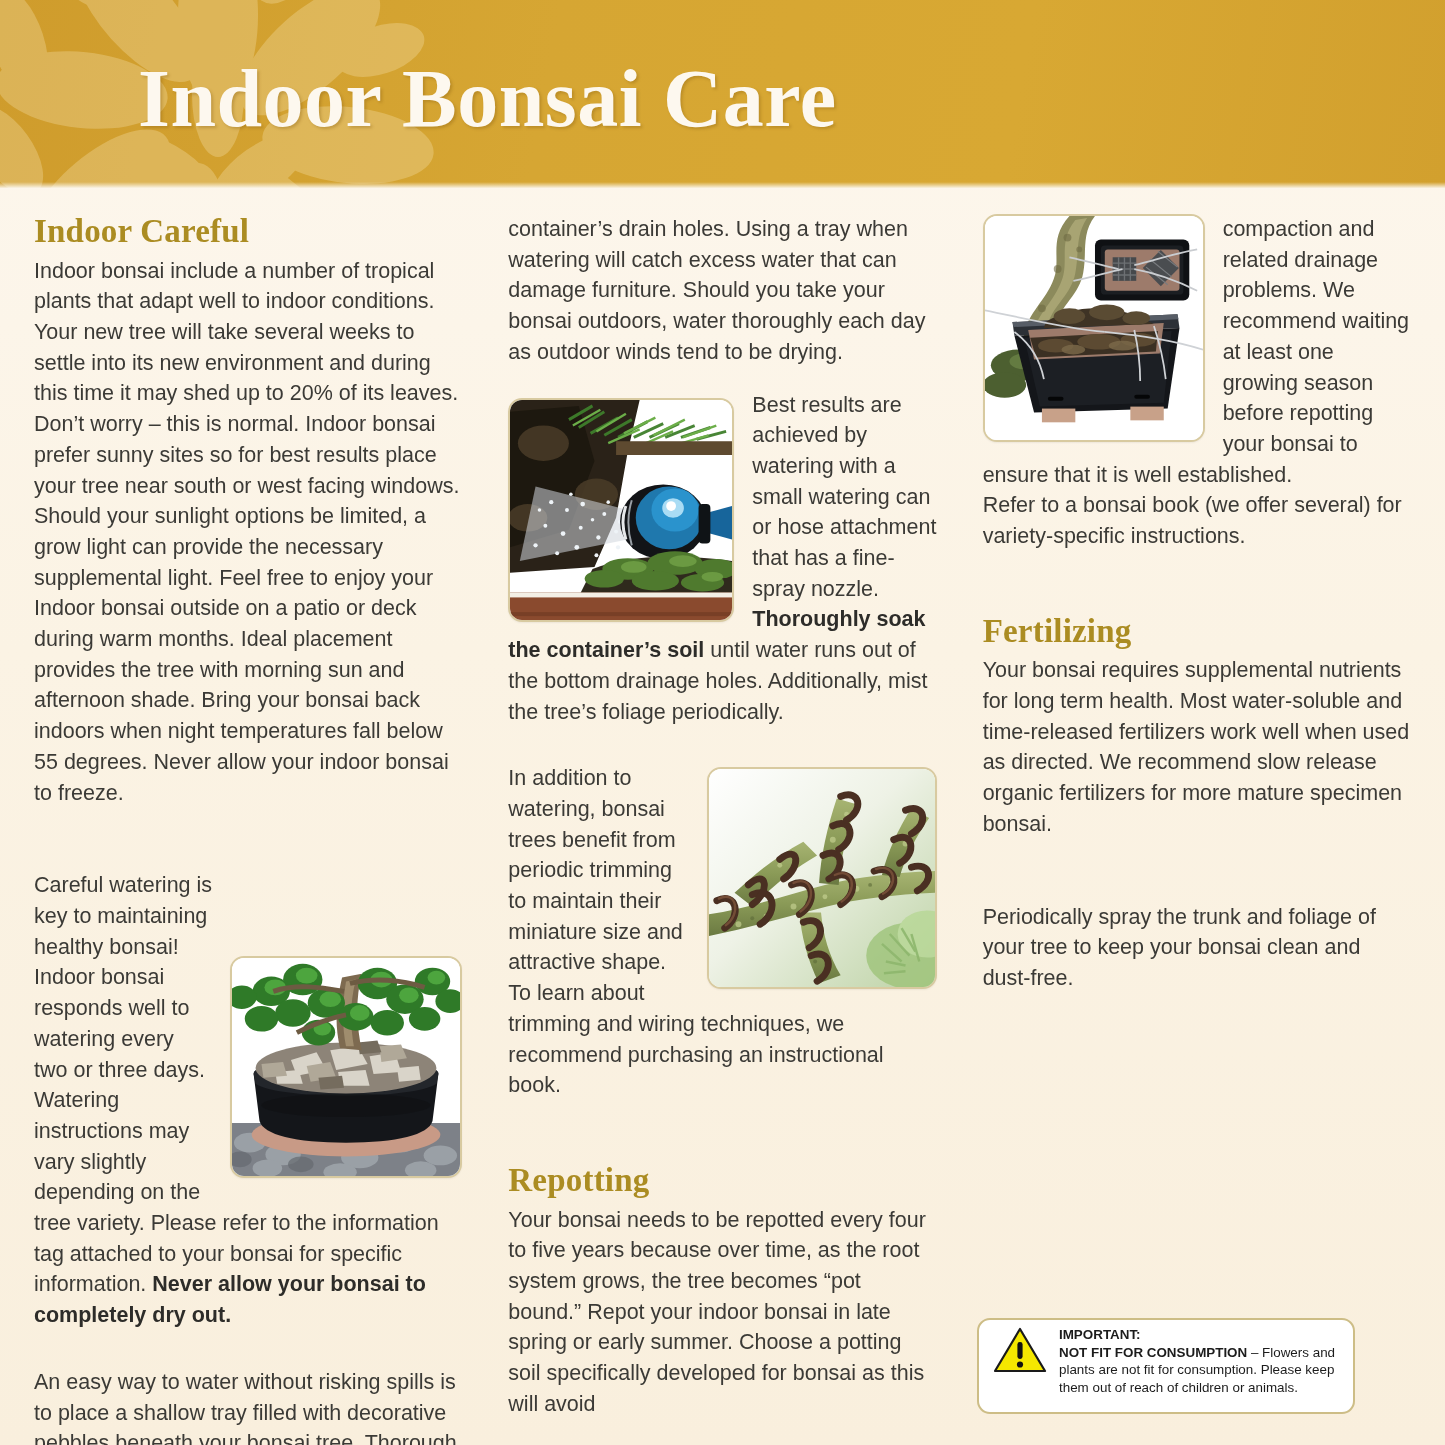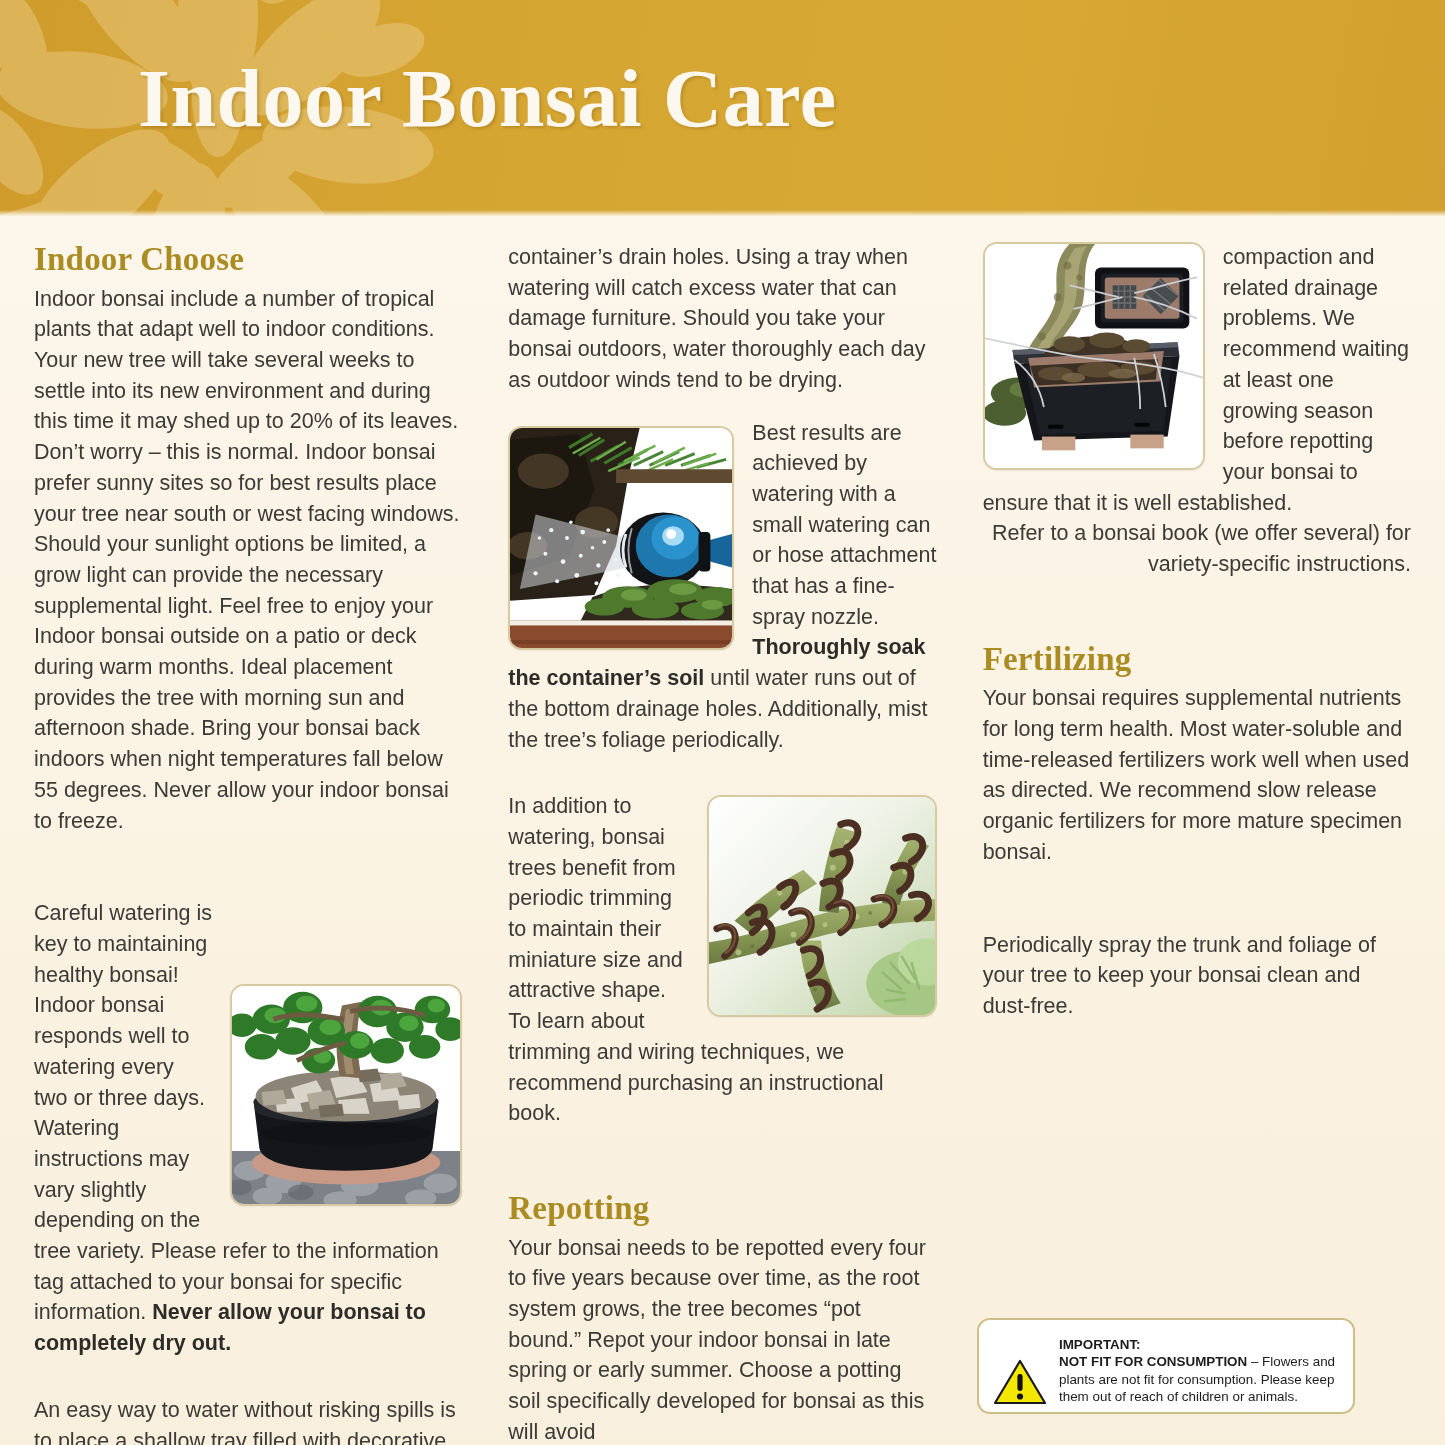--- a/index.html
+++ b/index.html
@@ -20,21 +20,21 @@
     width: 1445px;
     height: 1445px;
     background: linear-gradient(180deg, #fdf7ee 0%, #fbf3e4 45%, #f9efdd 100%);
     overflow: hidden;
   }
 
   
   .header {
     position: relative;
     width: 1445px;
-    height: 216px;
+    height: 188px;
     background: linear-gradient(100deg, #cf9c2c 0%, #d6a633 38%, #d8a833 70%, #d2a02e 100%);
     overflow: hidden;
   }
 
   .header-pattern {
     position: absolute;
     left: -40px;
     top: -80px;
     width: 520px;
     height: 420px;
@@ -138,21 +138,21 @@
   .warning-box {
     position: absolute;
     left: 977px;
     top: 1318px;
     width: 378px;
     height: 96px;
     background: #ffffff;
     border: 2px solid #cdbd86;
     border-radius: 13px;
     display: flex;
-    align-items: flex-end;
+    align-items: flex-start;
     padding: 6px 12px 6px 14px;
     gap: 12px;
   }
 
   .warn-triangle { flex: 0 0 auto; width: 54px; height: 48px; }
 
   .warn-text {
     font-family: "Liberation Sans", sans-serif;
     font-size: 13.4px;
     line-height: 17.6px;
@@ -196,21 +196,21 @@
     </div>
     <div class="header-title">Indoor Bonsai Care</div>
     <div class="header-edge"></div>
   </div>
 
   <div class="content">
     <div class="columns">
 
       <div class="col col-1">
 
-        <h2 class="section-head">Indoor Choose</h2>
+        <h2 class="section-head">Indoor Careful</h2>
         <p class="body">Indoor bonsai include a number of tropical plants that adapt well to indoor conditions. Your new tree will take several weeks to settle into its new environment and during this time it may shed up to 20% of its leaves. Don’t worry – this is normal. Indoor bonsai prefer sunny sites so for best results place your tree near south or west facing windows. Should your sunlight options be limited, a grow light can provide the necessary supplemental light. Feel free to enjoy your Indoor bonsai outside on a patio or deck during warm months. Ideal placement provides the tree with morning sun and afternoon shade. Bring your bonsai back indoors when night temperatures fall below 55 degrees. Never allow your indoor bonsai to freeze.</p>
 
         <div class="gap-lg"></div>
 
 
         <div class="clearfix">
           <div class="photo ph-right" style="width:232px;height:222px;margin-top:86px;">
             <svg viewBox="0 0 232 222" preserveAspectRatio="xMidYMid slice" xmlns="http://www.w3.org/2000/svg">
               <rect width="232" height="222" fill="#ffffff"></rect>
 
@@ -600,21 +600,21 @@
               <g fill="#000000" opacity="0.8">
                 <rect x="64" y="184" width="16" height="4" rx="2"></rect>
                 <rect x="152" y="182" width="16" height="4" rx="2"></rect>
               </g>
             </svg>
           </div>
 
           <p class="body">compaction and related drainage problems. We recommend waiting at least one growing season before repotting your bonsai to ensure that it is well established.</p>
         </div>
 
-        <p class="body" style="margin-top:0;text-align:right;">Refer to a bonsai book (we offer several) for variety-specific instructions.</p>
+        <p class="body" style="margin-top:0;">Refer to a bonsai book (we offer several) for variety-specific instructions.</p>
 
         <div class="gap-lg"></div>
 
         <h2 class="section-head">Fertilizing</h2>
         <p class="body">Your bonsai requires supplemental nutrients for long term health. Most water-soluble and time-released fertilizers work well when used as directed. We recommend slow release organic fertilizers for more mature specimen bonsai.</p>
 
         <div class="gap-lg"></div>
 
         <p class="body">Periodically spray the trunk and foliage of your tree to keep your bonsai clean and dust-free.</p>
       </div>

